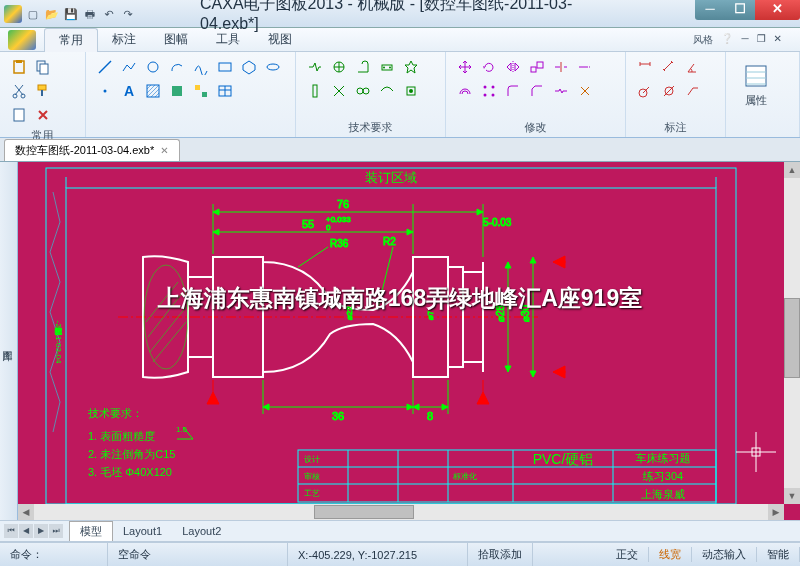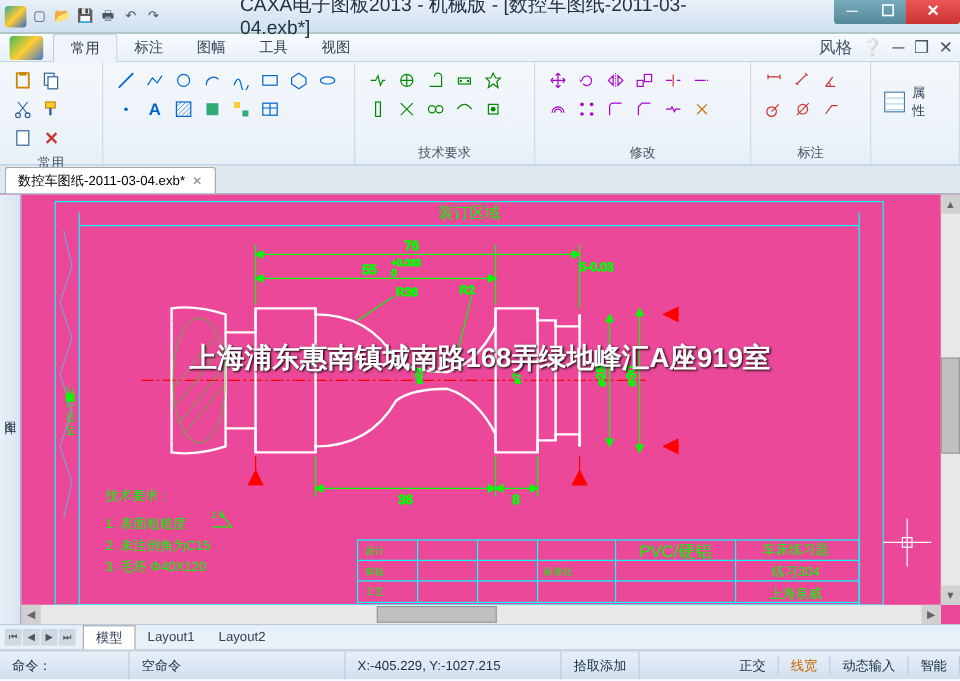--- a/index.html
+++ b/index.html
@@ -11,33 +11,33 @@
 .tb-title{position:absolute;left:50%;transform:translateX(-50%);font-size:16px;color:#234}
 .win-btns{position:absolute;right:0;top:0;display:flex}
 .win-btn{width:30px;height:20px;text-align:center;line-height:18px;color:#fff;font-size:13px;font-weight:bold}
 .win-min{background:linear-gradient(#7ab,#589);border-radius:0 0 0 3px}
 .win-max{background:linear-gradient(#7ab,#589)}
 .win-close{background:linear-gradient(#e55,#c33);border-radius:0 0 3px 0;width:45px}
 .menubar{height:24px;background:linear-gradient(#f8fbff,#e8f0f8);display:flex;align-items:center;border-bottom:1px solid #bcd;padding-left:8px}
 .logo{width:28px;height:20px;background:linear-gradient(135deg,#4b5,#fc3 50%,#47c);border-radius:3px;margin-right:8px}
 .menu-tab{padding:3px 14px;font-size:12px;color:#345;cursor:pointer}
 .menu-tab.active{background:#f0f4fa;border:1px solid #bcd;border-bottom:none;border-radius:3px 3px 0 0}
-.menu-right{margin-left:auto;margin-right:6px;display:flex;gap:8px;font-size:14px;color:#456}
+.menu-right{margin-left:auto;margin-right:18px;display:flex;gap:8px;font-size:10px;color:#456}
 .ribbon{height:86px;background:linear-gradient(#f4f8fc,#e8f0f8);border-bottom:1px solid #9bd;display:flex}
 .rib-grp{border-right:1px solid #cde;padding:4px 8px 2px;display:flex;flex-direction:column}
 .rib-btns{display:flex;flex-wrap:wrap;gap:2px;flex:1;align-content:flex-start}
 .rib-btn{width:22px;height:22px;display:flex;align-items:center;justify-content:center;cursor:pointer;border-radius:2px}
 .rib-btn svg{width:16px;height:16px}
 .rib-label{font-size:11px;color:#456;text-align:center;padding-top:2px}
-.rib-big{width:44px;height:58px;display:flex;flex-direction:row;align-items:center;justify-content:flex-start;cursor:pointer;gap:3px}
+.rib-big{width:44px;height:58px;display:flex;flex-direction:column;align-items:center;justify-content:center;cursor:pointer;gap:3px}
 .rib-big svg{width:28px;height:28px}
 .doc-tabs{height:24px;background:#e0e8f0;display:flex;align-items:flex-end;padding-left:4px;border-bottom:1px solid #8ab}
 .doc-tab{background:#fff;padding:3px 10px;font-size:11px;border:1px solid #aaa;border-bottom:none;border-radius:3px 3px 0 0;display:flex;align-items:center;gap:6px}
 .doc-close{font-size:10px;color:#888;cursor:pointer}
-.canvas-area{height:358px;background:#ec4899;position:relative;overflow:hidden}
+.canvas-area{height:358px;background:#be185d;position:relative;overflow:hidden}
 .vtoolbar{position:absolute;left:0;top:0;width:18px;height:100%;background:linear-gradient(90deg,#e8f0f8,#d8e4f0);border-right:1px solid #9bd;writing-mode:vertical-lr;font-size:10px;color:#345;padding-top:4px;text-align:center}
 .cad-svg{position:absolute;left:18px;top:0}
 .watermark{position:absolute;left:50%;top:38%;transform:translate(-50%,-50%);font-size:23px;font-weight:bold;color:#fff;text-shadow:1px 1px 2px #000;white-space:nowrap;pointer-events:none}
 .hscroll{position:absolute;bottom:0;left:18px;right:16px;height:16px;background:#e8e8e8;display:flex;align-items:center}
 .vscroll{position:absolute;right:0;top:0;bottom:16px;width:16px;background:#e8e8e8}
 .scroll-btn{width:16px;height:16px;background:#d0d0d0;font-size:9px;text-align:center;line-height:16px;color:#666}
 .scroll-thumb{background:#c0c0c0;border:1px solid #999}
 .layout-tabs{height:22px;background:#e8f0f8;display:flex;align-items:center;padding-left:4px;border-top:1px solid #bcd;border-bottom:1px solid #bcd;font-size:11px}
 .lt-nav{display:flex;gap:1px;margin-right:6px}
 .lt-btn{width:14px;height:14px;background:#d0d8e0;font-size:8px;text-align:center;line-height:14px;color:#456}

